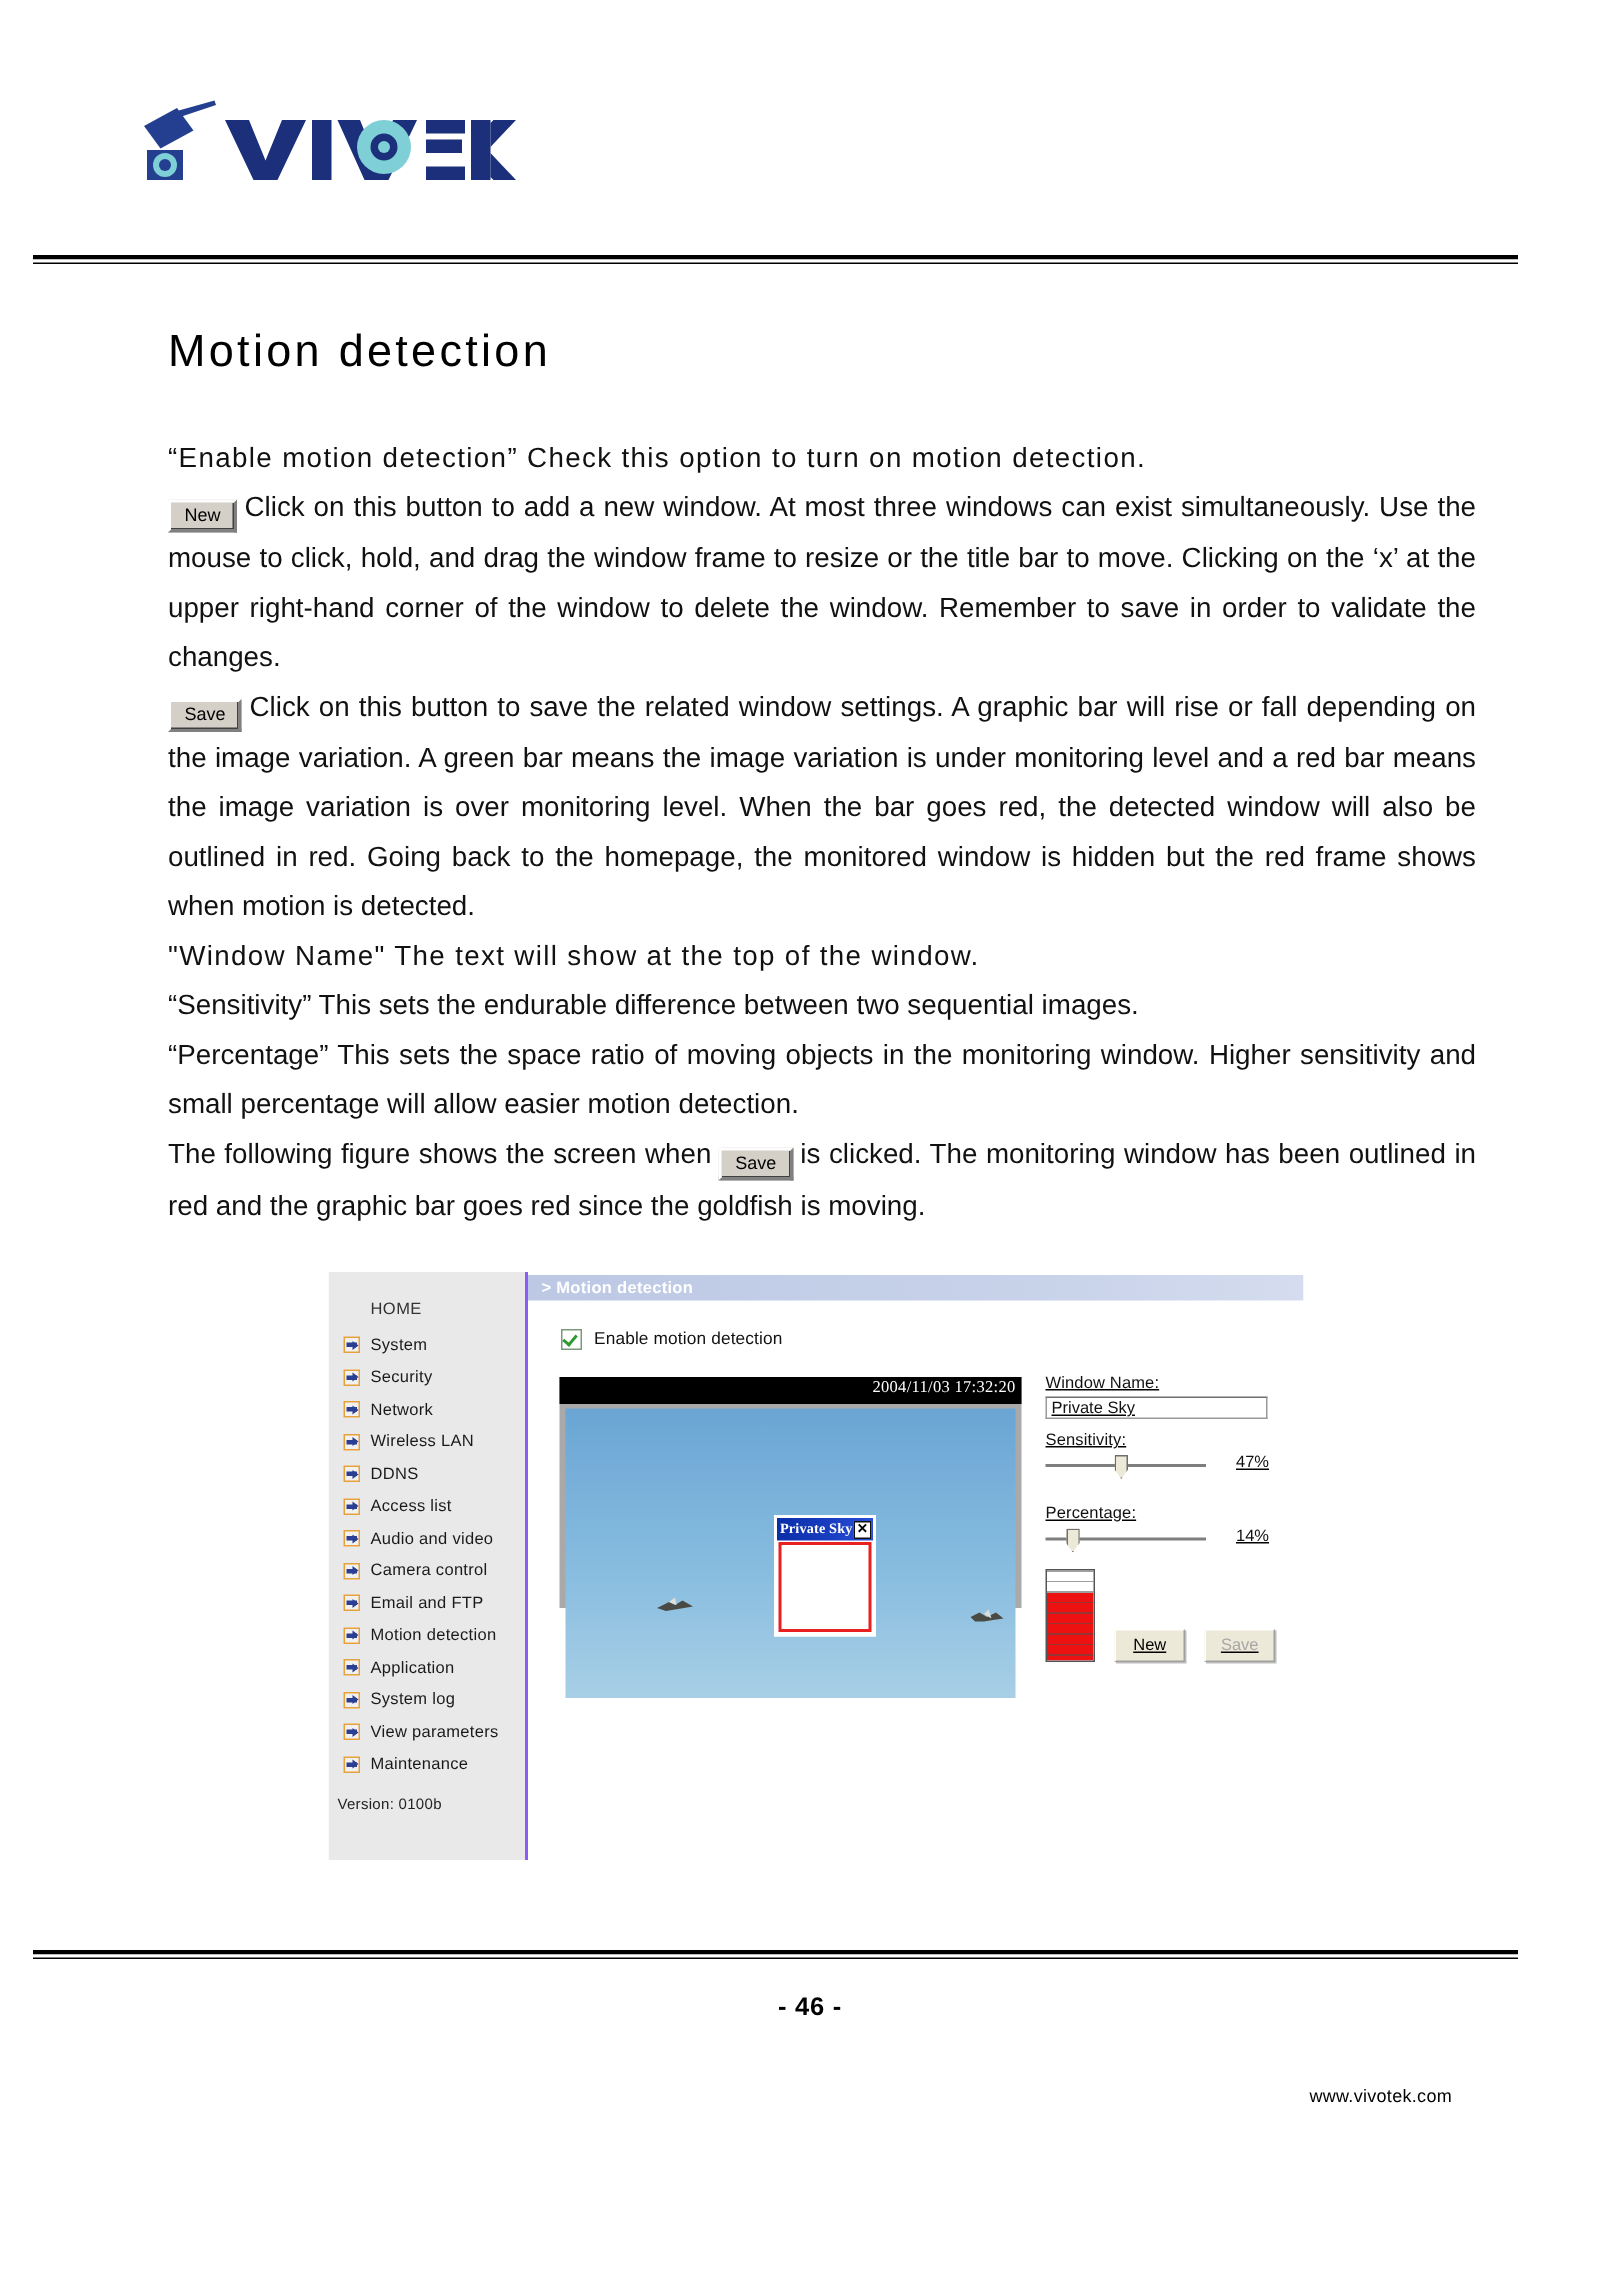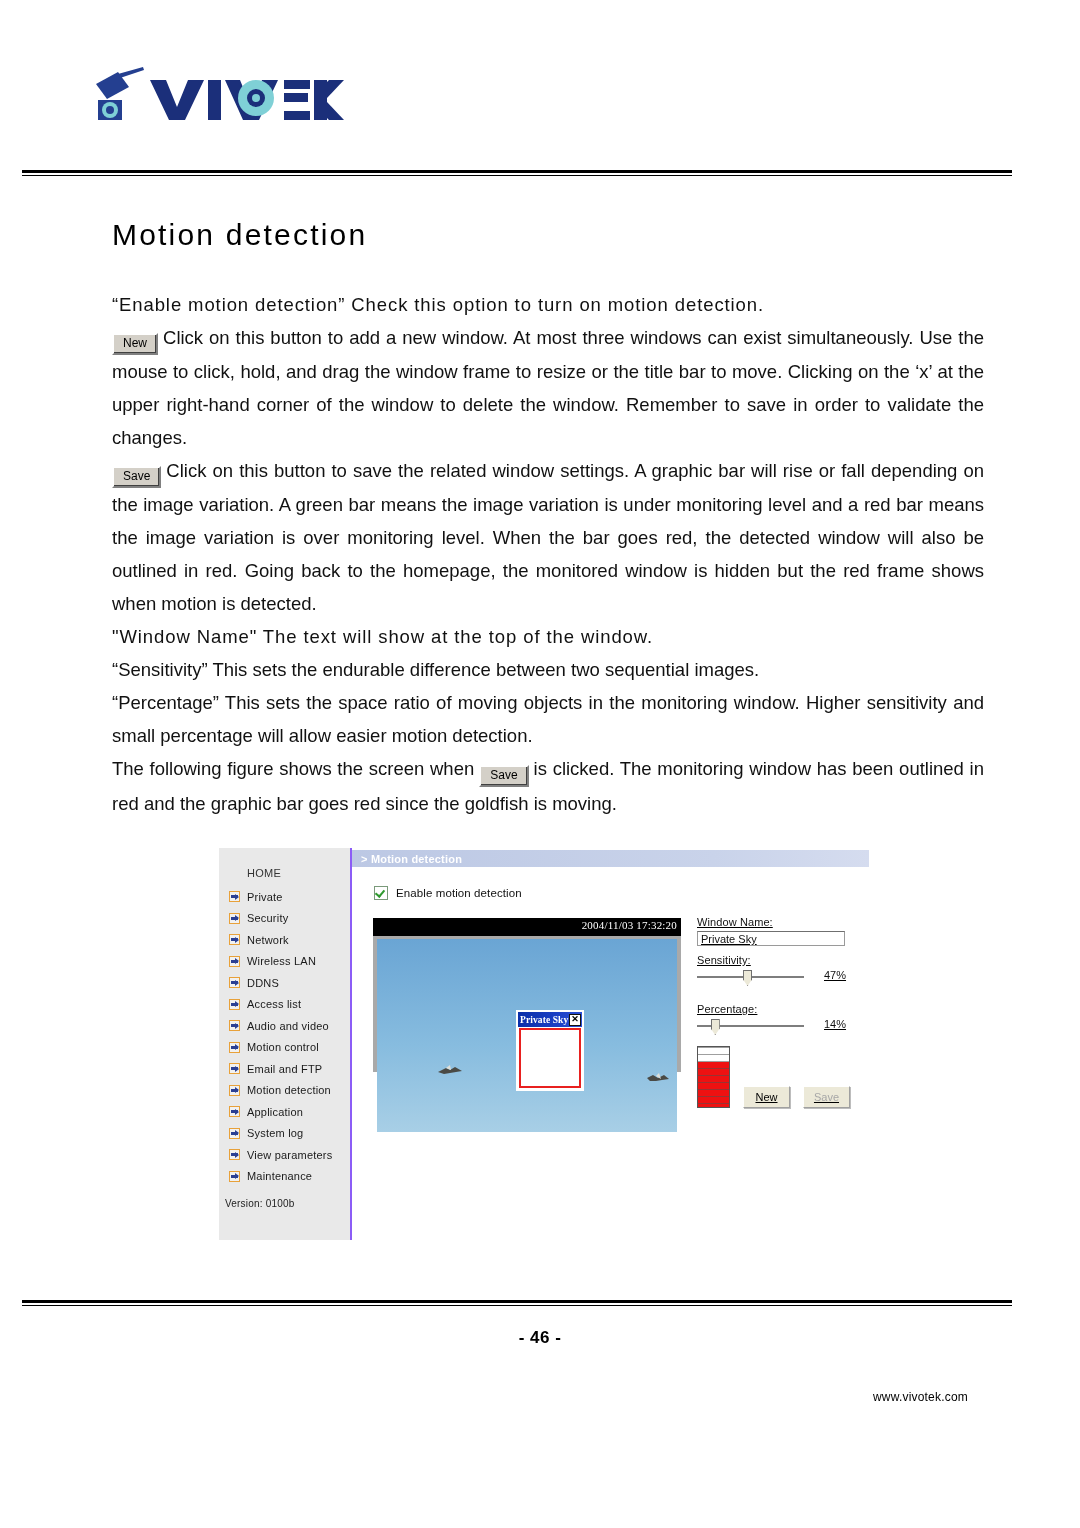--- a/index.html
+++ b/index.html
@@ -574,21 +574,21 @@
 </div>
 
 <div class="shot">
 
   <div class="shot-sidebar">
     <div class="sb-home">HOME</div>
     <div class="sb-list">
 
       <div class="sb-item">
         <span class="sb-arrow"></span>
-        <span class="sb-label">Private</span>
+        <span class="sb-label">System</span>
       </div>
       <div class="sb-item">
         <span class="sb-arrow"></span>
         <span class="sb-label">Security</span>
       </div>
       <div class="sb-item">
         <span class="sb-arrow"></span>
         <span class="sb-label">Network</span>
       </div>
       <div class="sb-item">
@@ -602,21 +602,21 @@
       <div class="sb-item">
         <span class="sb-arrow"></span>
         <span class="sb-label">Access list</span>
       </div>
       <div class="sb-item">
         <span class="sb-arrow"></span>
         <span class="sb-label">Audio and video</span>
       </div>
       <div class="sb-item">
         <span class="sb-arrow"></span>
-        <span class="sb-label">Motion control</span>
+        <span class="sb-label">Camera control</span>
       </div>
       <div class="sb-item">
         <span class="sb-arrow"></span>
         <span class="sb-label">Email and FTP</span>
       </div>
       <div class="sb-item">
         <span class="sb-arrow"></span>
         <span class="sb-label">Motion detection</span>
       </div>
       <div class="sb-item">

